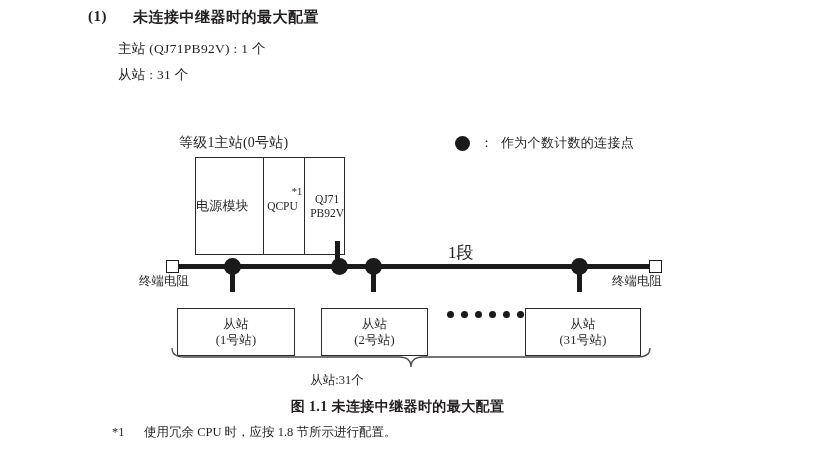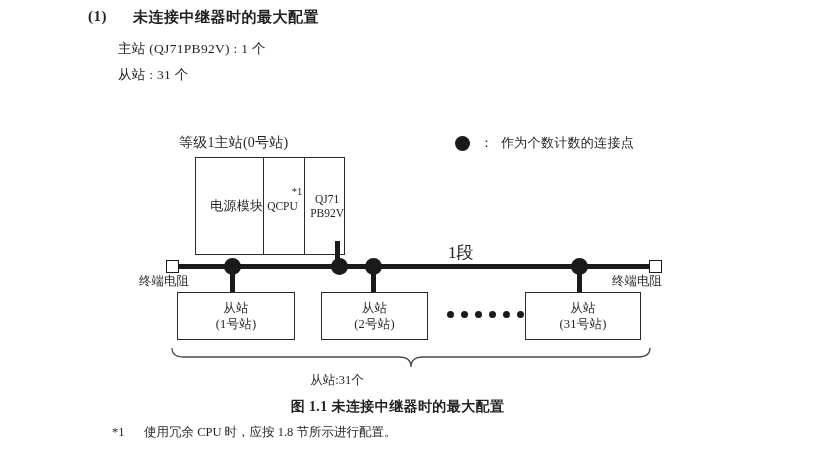--- a/index.html
+++ b/index.html
@@ -64,21 +64,21 @@
   .master-cell {
     position: relative;
     height: 100%;
     box-sizing: border-box;
     display: flex;
     align-items: center;
   }
   #cell-power {
     width: 70px;
     border-right: 1.4px solid #2a2a2a;
-    justify-content: flex-end;
+    justify-content: flex-start;
   }
   #cell-power span { font-size: 13px; letter-spacing: 0.2px; }
   #cell-qcpu {
     width: 42px;
     border-right: 1.4px solid #2a2a2a;
     justify-content: flex-start;
     padding-left: 3px;
   }
   #qcpu-text { font-size: 11.5px; }
   #qcpu-note {
@@ -139,21 +139,21 @@
     background: #1a1a1a;
   }
   .drop-down { top: 266px; height: 26px; }
   #master-stub { left: 335px; top: 241px; height: 26px; width: 5px; background:#1a1a1a; }
 
   
   .slave-box {
     border: 1.4px solid #2a2a2a;
     box-sizing: border-box;
     background: #ffffff;
-    top: 292px;
+    top: 308px;
     height: 48px;
     display: flex;
     flex-direction: column;
     align-items: center;
     justify-content: center;
   }
   .slave-box .l1 { font-size: 12.5px; line-height: 16px; letter-spacing: 0.2px; }
   .slave-box .l2 { font-size: 12.5px; line-height: 16px; letter-spacing: 0.2px; }
 
   #slave-1  { left: 177px; width: 118px; }

